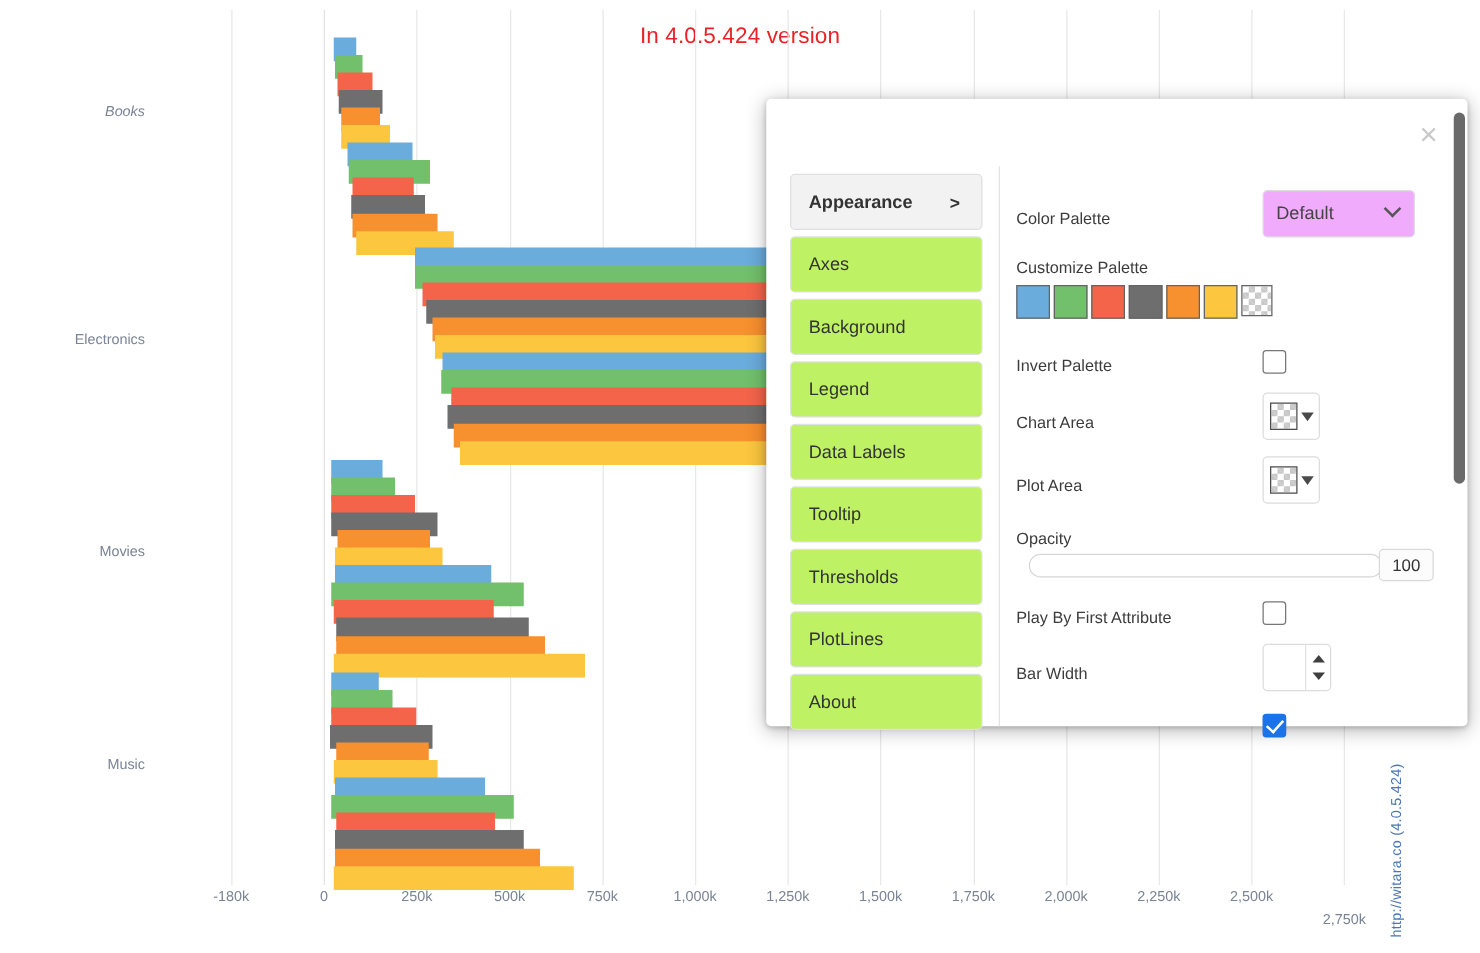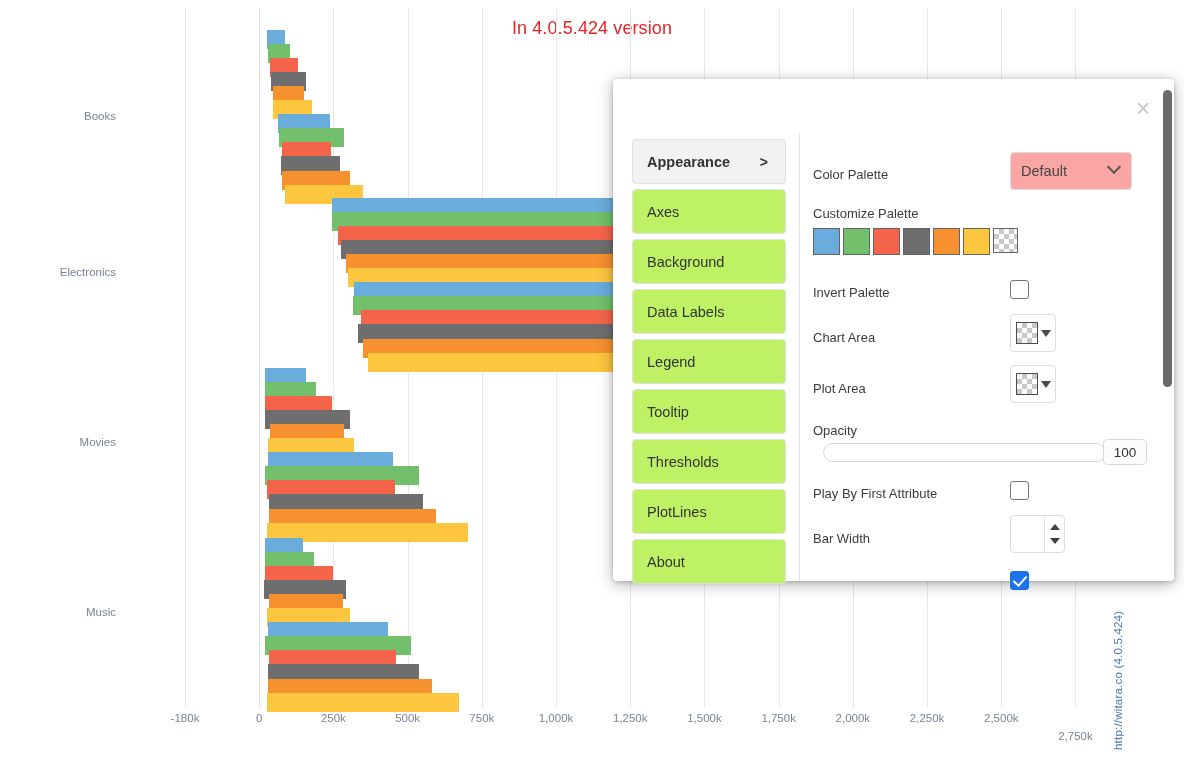--- a/index.html
+++ b/index.html
@@ -120,21 +120,21 @@
   .field-label {
     font-size:13px; color:#3c3c3c;
     position:absolute; left:0; top:0;
     white-space:nowrap;
   }
 
   .select-box {
     position:absolute; left:197px; top:-15px;
     width:122px; height:38px;
     border:1px solid #dcdcdc; border-radius:4px;
-    background:#fca5a5;
+    background:#f0abfc;
     display:flex; align-items:center;
     padding:0 10px;
     font-size:14.5px; color:#444;
     cursor:pointer;
   }
   .select-box .chevdown {
     position:absolute; right:12px; top:9px;
     width:10px; height:10px;
     border-right:2px solid #555; border-bottom:2px solid #555;
     transform:rotate(45deg);
@@ -316,21 +316,21 @@
       <div class="xtick" style="left: 556.032px;">1,000k</div>
       <div class="xtick" style="left: 630.238px;">1,250k</div>
       <div class="xtick" style="left: 704.444px;">1,500k</div>
       <div class="xtick" style="left: 778.651px;">1,750k</div>
       <div class="xtick" style="left: 852.857px;">2,000k</div>
       <div class="xtick" style="left: 927.063px;">2,250k</div>
       <div class="xtick" style="left: 1001.27px;">2,500k</div>
       <div class="xtick" style="left: 1075.48px; margin-top: 18px;">2,750k</div>
     </div>
   <div id="ycats">
-      <div class="ycat" style="top: 110px;">Books</div>
+      <div class="ycat" style="top: 84px; font-style: italic;">Books</div>
       <div class="ycat" style="top: 266.3px;">Electronics</div>
       <div class="ycat" style="top: 436.3px;">Movies</div>
       <div class="ycat" style="top: 606.3px; text-align: center;">Music</div>
     </div>
 
   <div id="watermark">http://witara.co (4.0.5.424)</div>
 </div>
 
 <div id="settings-panel"></div>
 
@@ -342,24 +342,24 @@
       <span>Appearance</span>
       <span class="chev">&gt;</span>
     </div>
     <div class="nav-item">
       <span>Axes</span>
     </div>
     <div class="nav-item">
       <span>Background</span>
     </div>
     <div class="nav-item">
+      <span>Legend</span>
+    </div>
+    <div class="nav-item">
       <span>Data Labels</span>
-    </div>
-    <div class="nav-item">
-      <span>Legend</span>
     </div>
     <div class="nav-item">
       <span>Tooltip</span>
     </div>
     <div class="nav-item">
       <span>Thresholds</span>
     </div>
     <div class="nav-item">
       <span>PlotLines</span>
     </div>

